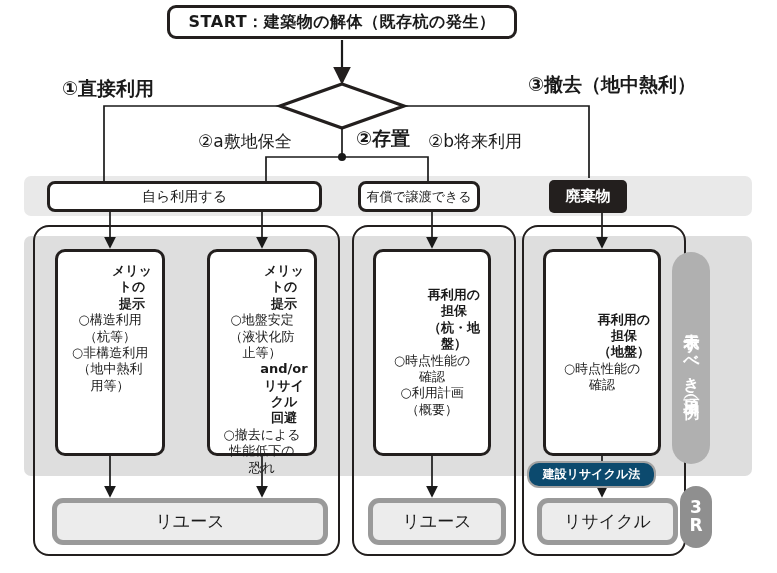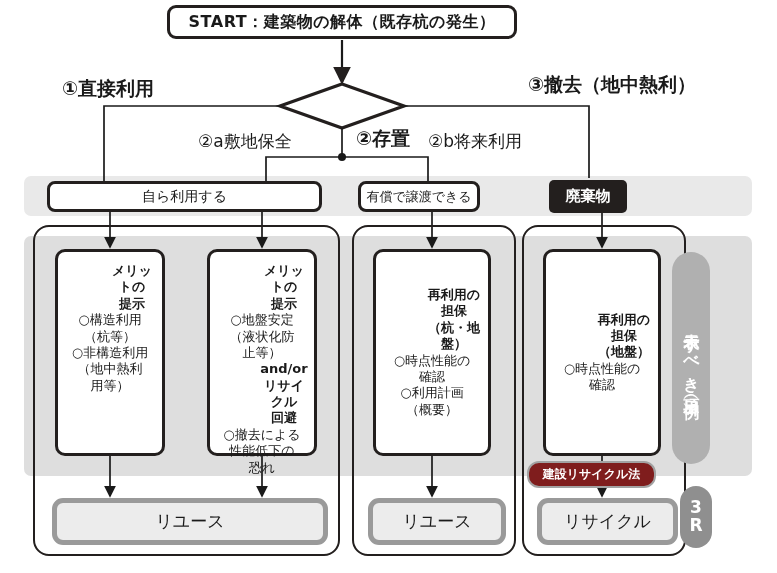--- a/index.html
+++ b/index.html
@@ -70,21 +70,21 @@
 
   
   .outcome{position:absolute;z-index:4;border:5px solid #9a9a9a;border-radius:11px;background:#ececec;
            display:flex;align-items:center;justify-content:center;font-size:17px;font-weight:500;}
   .o1{left:52px;top:498px;width:266px;height:37px;}
   .o2{left:368px;top:498px;width:128px;height:37px;}
   .o3{left:537px;top:498px;width:131px;height:37px;}
 
   
   .pill-rec{position:absolute;z-index:4;left:527px;top:461px;width:125px;height:23px;
-            background:#7f1d1d;color:#fff;border:2px solid #a2a2a2;border-radius:12px;
+            background:#0c4a6e;color:#fff;border:2px solid #a2a2a2;border-radius:12px;
             display:flex;align-items:center;justify-content:center;font-weight:bold;font-size:12px;}
 
   
   .vpill{position:absolute;z-index:4;left:672px;top:252px;width:38px;height:212px;
          background:#b0b0b0;color:#fff;border-radius:19px;
          display:flex;align-items:center;justify-content:center;
          font-weight:bold;font-size:16px;letter-spacing:2px;
          writing-mode:vertical-rl;text-orientation:upright;}
   .badge3r{position:absolute;z-index:4;left:680px;top:486px;width:32px;height:62px;
            background:#8f8f8f;color:#fff;border-radius:16px;

